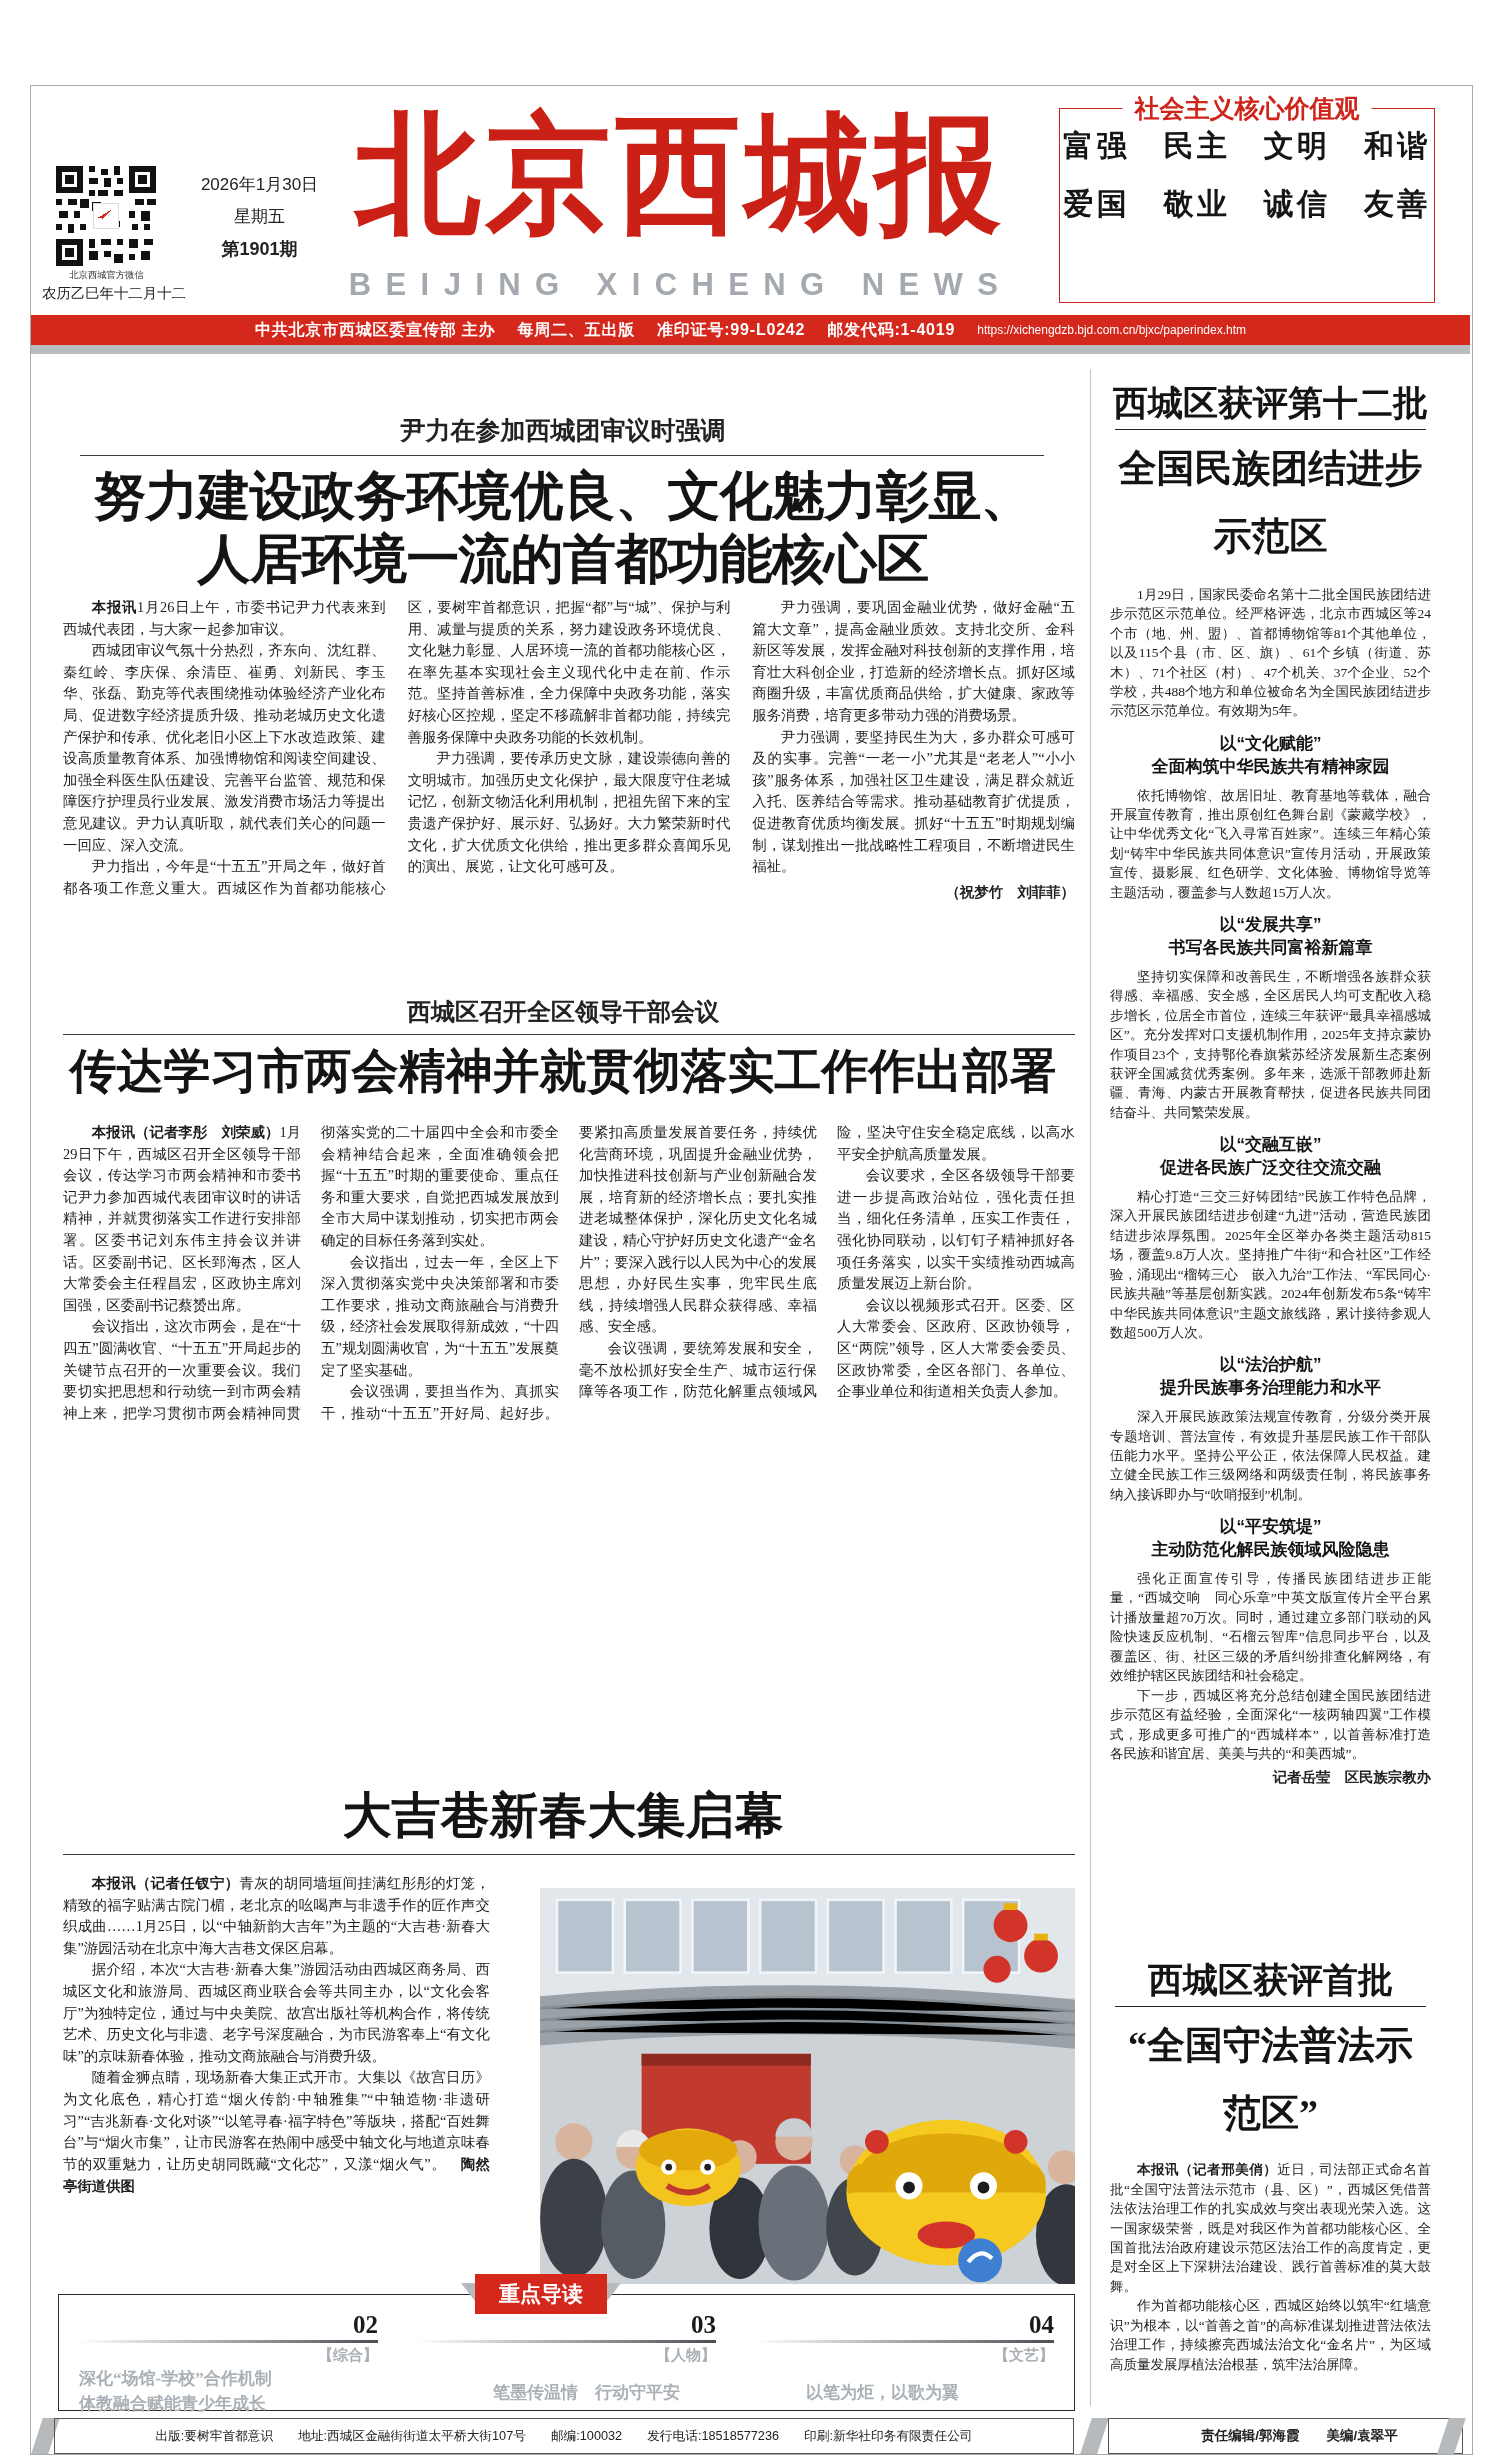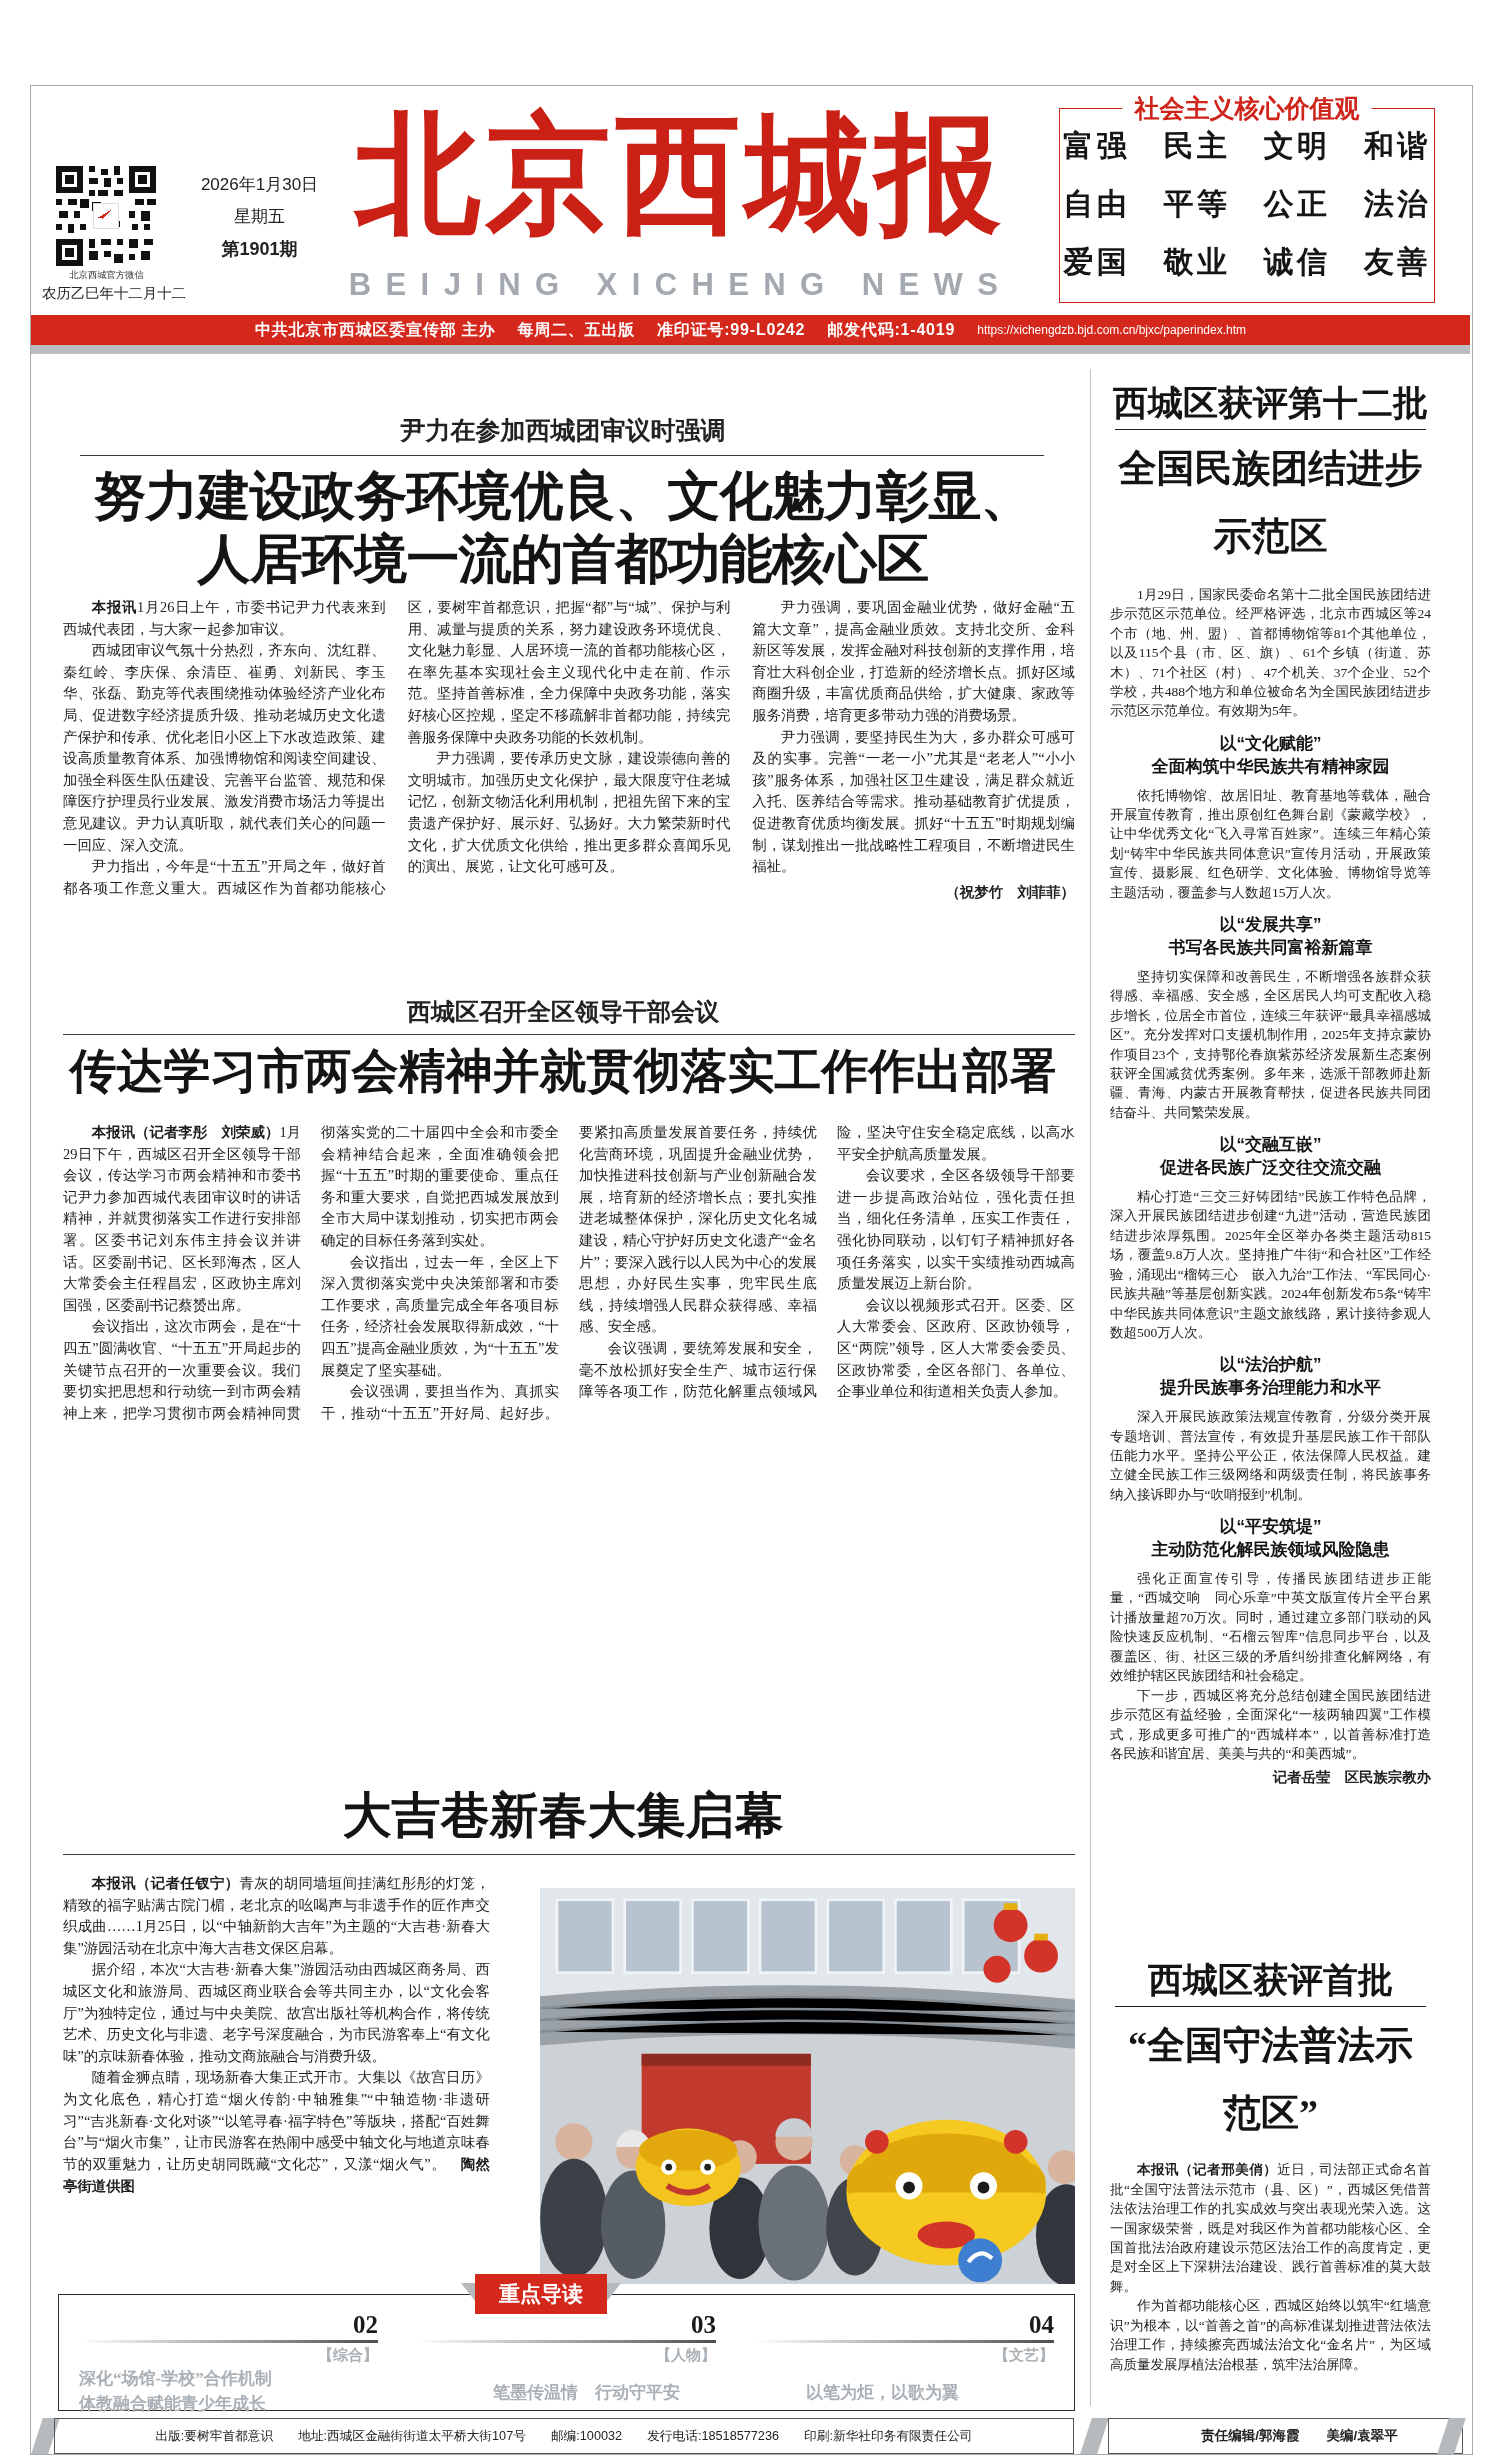--- a/index.html
+++ b/index.html
@@ -117,21 +117,20 @@
   <div class="lunar sans">农历乙巳年十二月十二</div>
 
   <div class="masthead">
     <div class="cn">北京西城报</div>
     <div class="en">BEIJING XICHENG NEWS</div>
   </div>
 
   <div class="values">
     <div class="vtitle">社会主义核心价值观</div>
     <div class="vrow">富强　民主　文明　和谐</div>
-    <div class="vrow">自由　平等　公正　法治</div>
     <div class="vrow">爱国　敬业　诚信　友善</div>
   </div>
 
   <div class="redbar">
     <span class="main">中共北京市西城区委宣传部 主办</span>
     <span class="main">每周二、五出版</span>
     <span class="main">准印证号:99-L0242</span>
     <span class="main">邮发代码:1-4019</span>
     <span class="url">https://xichengdzb.bjd.com.cn/bjxc/paperindex.htm</span>
   </div>
@@ -153,21 +152,21 @@
     <p class="bp">尹力强调，要坚持民生为大，多办群众可感可及的实事。完善“一老一小”尤其是“老老人”“小小孩”服务体系，加强社区卫生建设，满足群众就近入托、医养结合等需求。推动基础教育扩优提质，促进教育优质均衡发展。抓好“十五五”时期规划编制，谋划推出一批战略性工程项目，不断增进民生福祉。</p>
     <div class="sig">（祝梦竹　刘菲菲）</div>
   </div>
 
   <div class="kickerB sans">西城区召开全区领导干部会议</div>
   <div class="hrB"></div>
   <div class="headB">传达学习市两会精神并就贯彻落实工作作出部署</div>
   <div class="bodyB">
     <p class="bp"><b>本报讯（记者李彤　刘荣威）</b><span>1月29日下午，西城区召开全区领导干部会议，传达学习市两会精神和市委书记尹力参加西城代表团审议时的讲话精神，并就贯彻落实工作进行安排部署。区委书记刘东伟主持会议并讲话。区委副书记、区长郅海杰，区人大常委会主任程昌宏，区政协主席刘国强，区委副书记蔡赟出席。</span></p>
     <p class="bp">会议指出，这次市两会，是在“十四五”圆满收官、“十五五”开局起步的关键节点召开的一次重要会议。我们要切实把思想和行动统一到市两会精神上来，把学习贯彻市两会精神同贯彻落实党的二十届四中全会和市委全会精神结合起来，全面准确领会把握“十五五”时期的重要使命、重点任务和重大要求，自觉把西城发展放到全市大局中谋划推动，切实把市两会确定的目标任务落到实处。</p>
-    <p class="bp">会议指出，过去一年，全区上下深入贯彻落实党中央决策部署和市委工作要求，高质量完成全年各项目标任务，经济社会发展取得新成效，“十四五”提高金融业质效，为“十五五”发展奠定了坚实基础。</p>
+    <p class="bp">会议指出，过去一年，全区上下深入贯彻落实党中央决策部署和市委工作要求，推动文商旅融合与消费升级，经济社会发展取得新成效，“十四五”规划圆满收官，为“十五五”发展奠定了坚实基础。</p>
     <p class="bp">会议强调，要担当作为、真抓实干，推动“十五五”开好局、起好步。要紧扣高质量发展首要任务，持续优化营商环境，巩固提升金融业优势，加快推进科技创新与产业创新融合发展，培育新的经济增长点；要扎实推进老城整体保护，深化历史文化名城建设，精心守护好历史文化遗产“金名片”；要深入践行以人民为中心的发展思想，办好民生实事，兜牢民生底线，持续增强人民群众获得感、幸福感、安全感。</p>
     <p class="bp">会议强调，要统筹发展和安全，毫不放松抓好安全生产、城市运行保障等各项工作，防范化解重点领域风险，坚决守住安全稳定底线，以高水平安全护航高质量发展。</p>
     <p class="bp">会议要求，全区各级领导干部要进一步提高政治站位，强化责任担当，细化任务清单，压实工作责任，强化协同联动，以钉钉子精神抓好各项任务落实，以实干实绩推动西城高质量发展迈上新台阶。</p>
     <p class="bp">会议以视频形式召开。区委、区人大常委会、区政府、区政协领导，区“两院”领导，区人大常委会委员、区政协常委，全区各部门、各单位、企事业单位和街道相关负责人参加。</p>
   </div>
 
   <div class="headC">大吉巷新春大集启幕</div>
   <div class="hrC"></div>
   <div class="bodyC">
     <p class="bp"><b>本报讯（记者任钗宁）</b><span>青灰的胡同墙垣间挂满红彤彤的灯笼，精致的福字贴满古院门楣，老北京的吆喝声与非遗手作的匠作声交织成曲……1月25日，以“中轴新韵大吉年”为主题的“大吉巷·新春大集”游园活动在北京中海大吉巷文保区启幕。</span></p>

